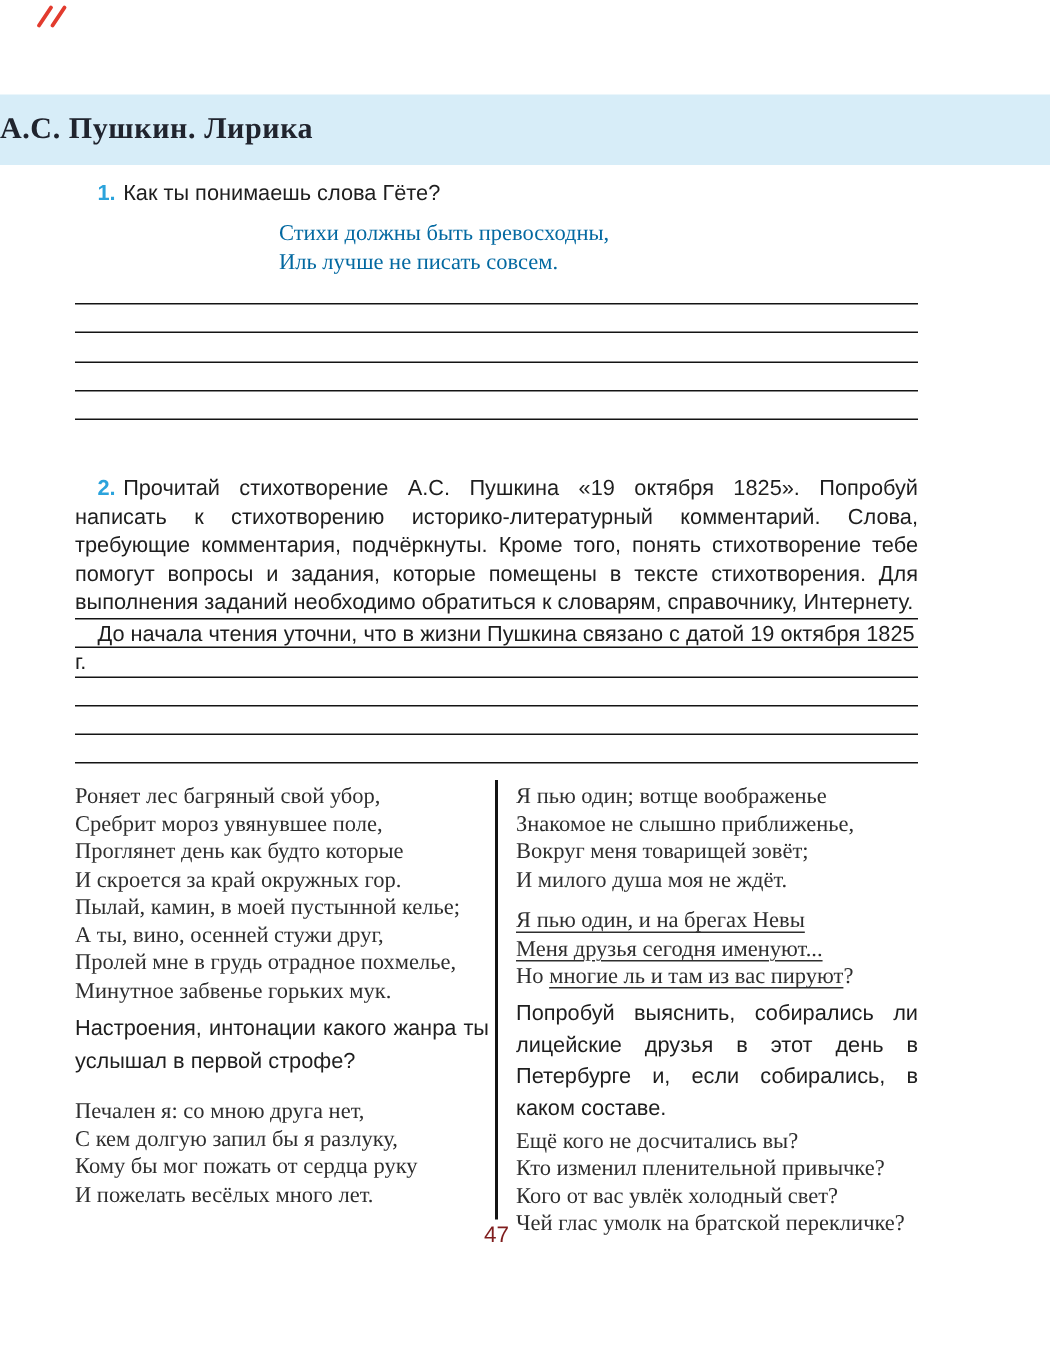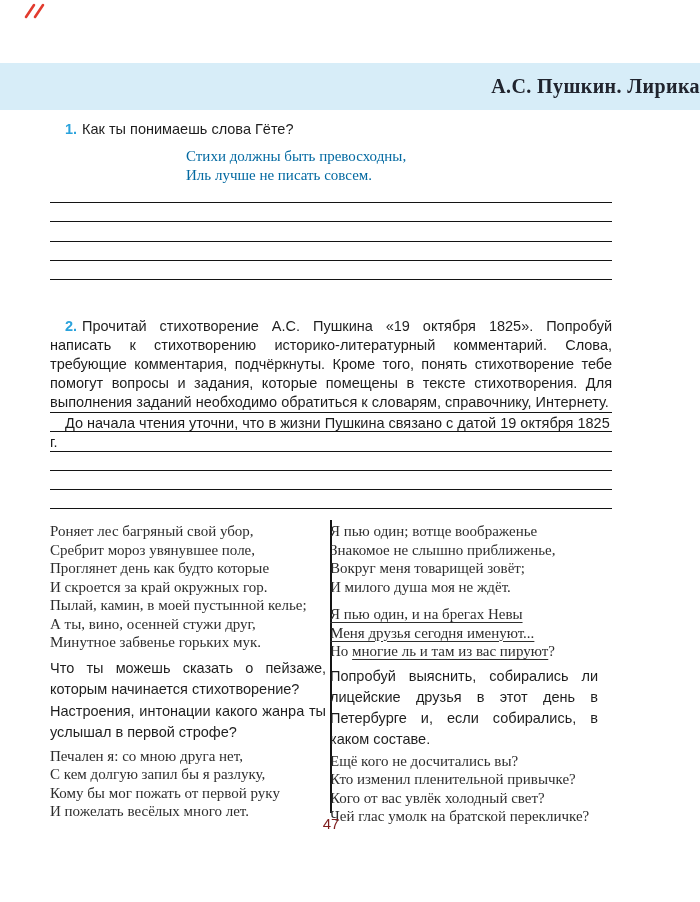--- a/index.html
+++ b/index.html
@@ -13,21 +13,21 @@
   }
   .abs { position: absolute; }
 
   
   .pen-mark { top: 2px; left: 22px; width: 26px; height: 18px; }
 
   
   .band {
     top: 63px; left: 0; width: 700px; height: 47px;
     background: #d7edf8;
-    display: flex; align-items: center; justify-content: flex-end;
+    display: flex; align-items: center; justify-content: flex-start;
   }
   .band h1 {
     font-family: "Liberation Serif", serif;
     font-size: 20px; font-weight: bold; color: #20242e;
     letter-spacing: 0.4px;
   }
 
   
   .task { left: 50px; width: 562px; font-size: 14.5px; line-height: 19px; }
   .q1 { top: 120px; padding-left: 15px; }
@@ -47,30 +47,30 @@
   .rules { left: 50px; width: 562px; }
   .rules1 { top: 184px; }
   .rules2 { top: 394px; }
   .rule { height: 19.2px; border-bottom: 1.6px solid #141414; }
 
   
   .divider { left: 330px; top: 520px; width: 1.6px; height: 293px; background: #141414; }
   .col { top: 522px; font-family: "Liberation Serif", serif; font-size: 15px;
          line-height: 18.5px; color: #2e2e2e; }
   .col-left { left: 50px; width: 276px; }
-  .col-right { left: 330px; width: 268px; }
+  .col-right { left: 344px; width: 268px; }
   .pline { white-space: nowrap; }
   .pline .u { text-decoration: underline; text-underline-offset: 3px;
               text-decoration-thickness: 1px; }
   .col-question {
     font-family: "Liberation Sans", sans-serif;
     font-size: 14.5px; line-height: 21.5px; color: #1e1e1e;
     text-align: justify; margin-top: 6px;
   }
-  .col-left .stanza2 { margin-top: 3px; }
+  .col-left .stanza2 { margin-top: 13px; }
   .col-right .stanza2 { margin-top: 9px; }
   .col-right .col-question { margin-top: 5px; line-height: 21px; }
   .col-right .stanza3 { margin-top: 2px; }
 
   
   .page-num {
     top: 815px; left: 50px; width: 562px;
     text-align: center; font-size: 15px; color: #7f1d1d;
   }
 </style>
@@ -120,30 +120,30 @@
 <div class="abs divider"></div>
 
 <div class="abs col col-left">
   <div class="stanza1">
       <div class="pline">Роняет лес багряный свой убор,</div>
       <div class="pline">Сребрит мороз увянувшее поле,</div>
       <div class="pline">Проглянет день как будто которые</div>
       <div class="pline">И скроется за край окружных гор.</div>
       <div class="pline">Пылай, камин, в моей пустынной келье;</div>
       <div class="pline">А ты, вино, осенней стужи друг,</div>
+      <div class="pline">Пролей мне в грудь отрадное похмелье,</div>
       <div class="pline">Минутное забвенье горьких мук.</div>
     </div>
   <div class="col-question">
-    <p>Что ты можешь сказать о пейзаже, которым начинается стихотворение?</p>
     <p>Настроения, интонации какого жанра ты услышал в первой строфе?</p>
   </div>
   <div class="stanza2">
       <div class="pline">Печален я: со мною друга нет,</div>
       <div class="pline">С кем долгую запил бы я разлуку,</div>
-      <div class="pline">Кому бы мог пожать от первой руку</div>
+      <div class="pline">Кому бы мог пожать от сердца руку</div>
       <div class="pline">И пожелать весёлых много лет.</div>
     </div>
 </div>
 
 <div class="abs col col-right">
   <div class="stanza1">
       <div class="pline">Я пью один; вотще воображенье</div>
       <div class="pline">Знакомое не слышно приближенье,</div>
       <div class="pline">Вокруг меня товарищей зовёт;</div>
       <div class="pline">И милого душа моя не ждёт.</div>

